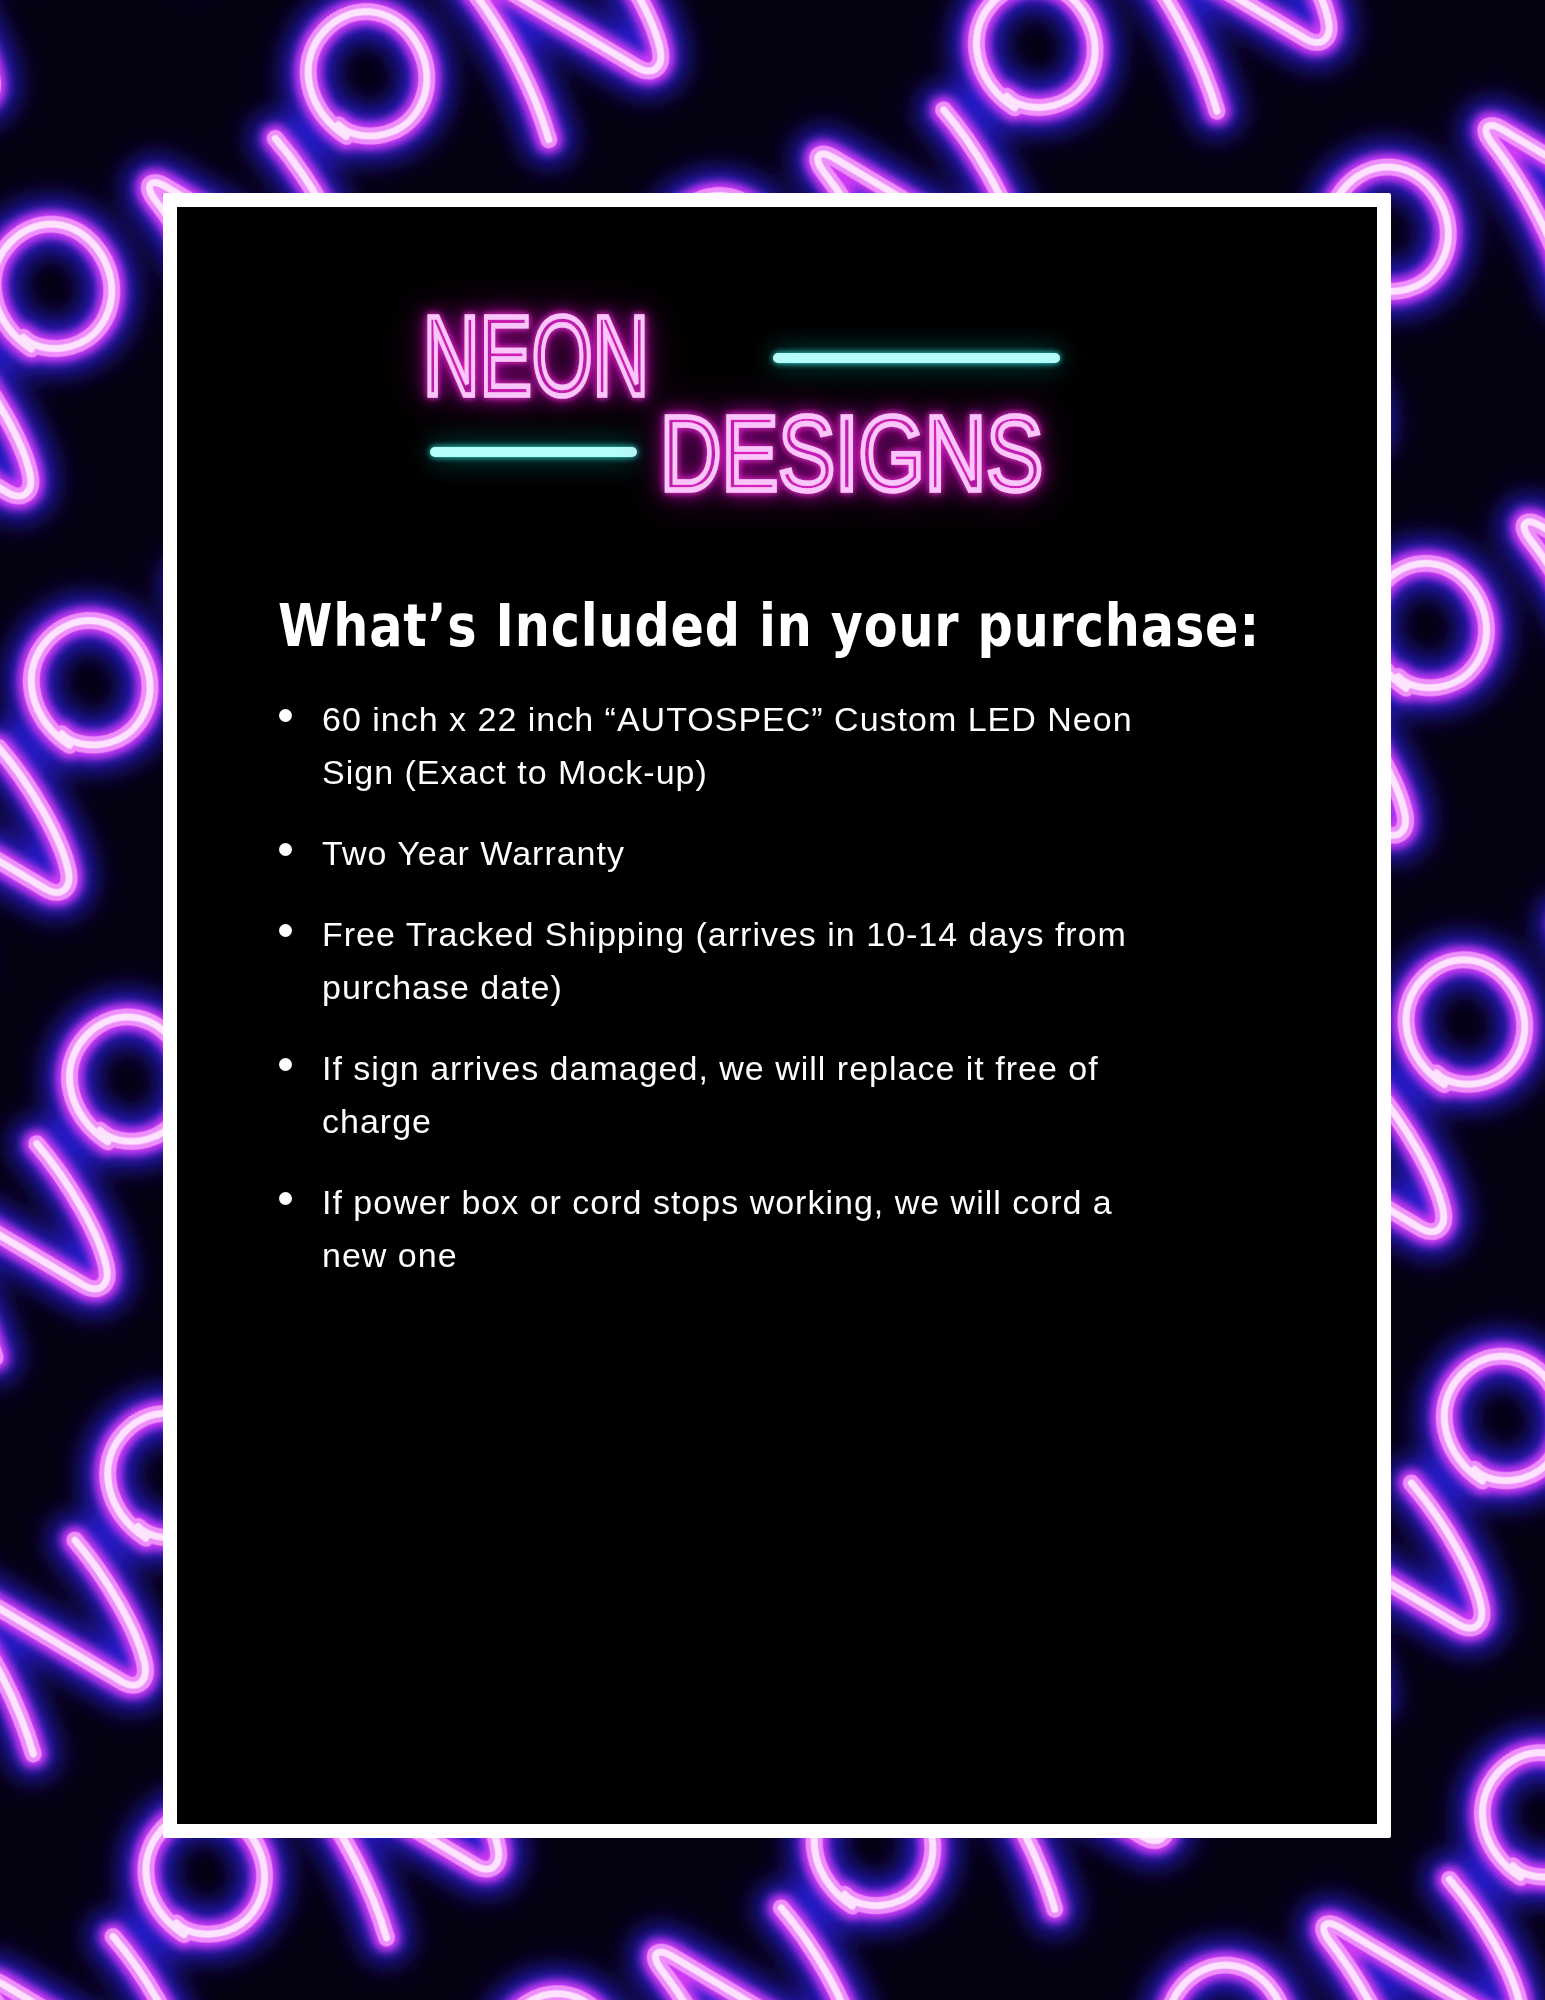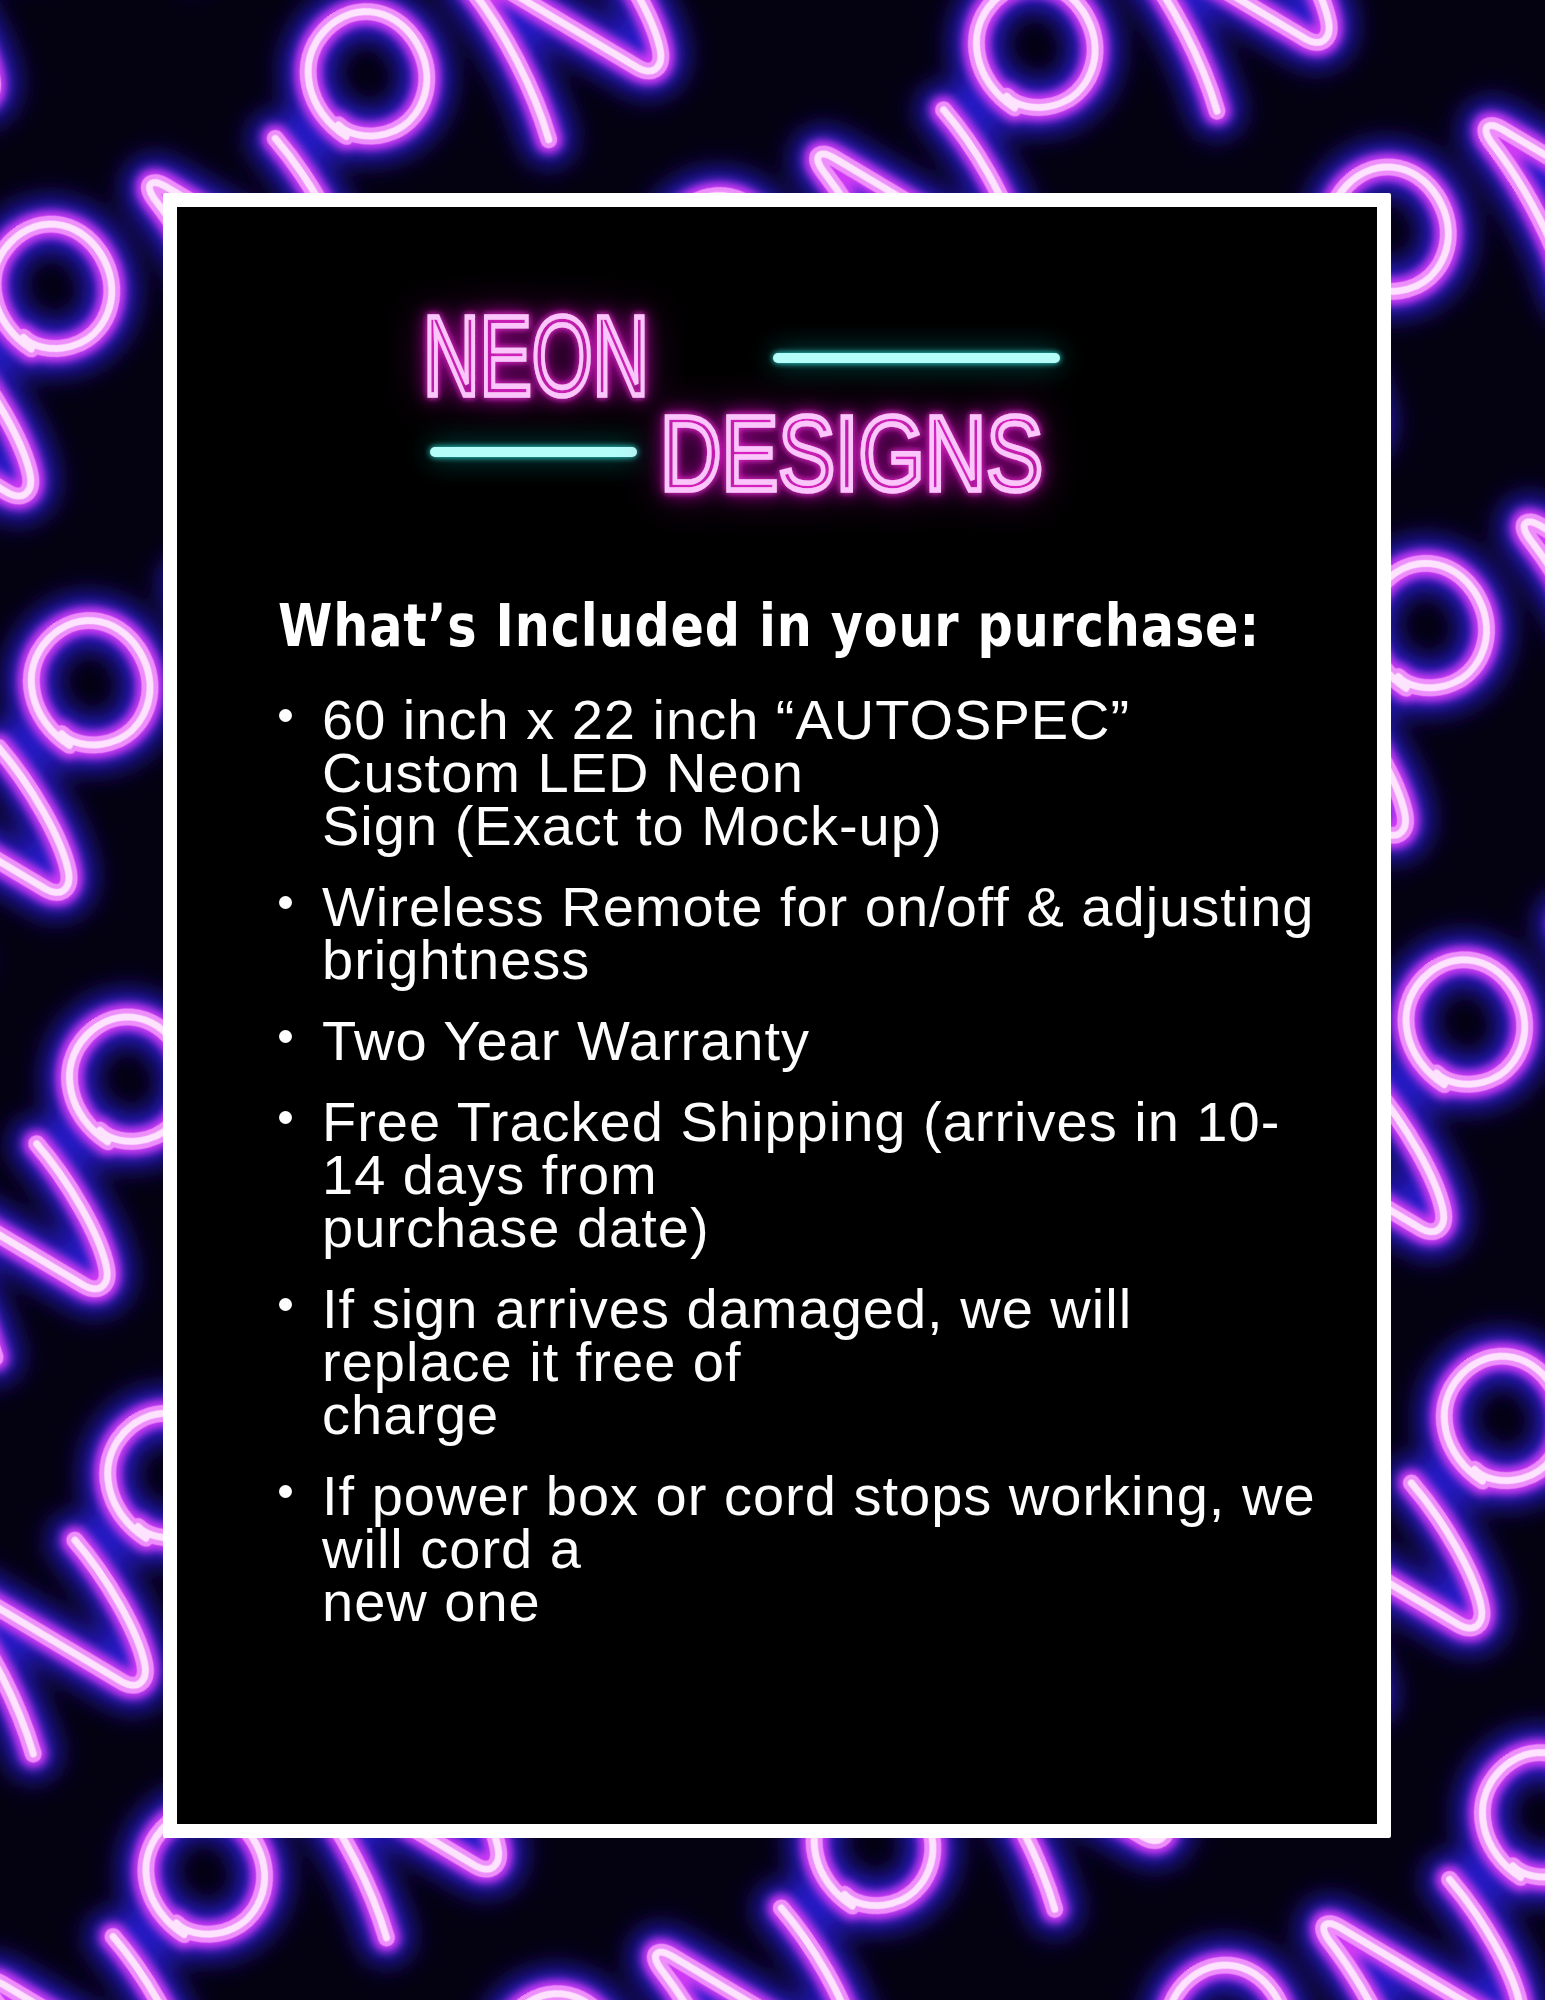--- a/index.html
+++ b/index.html
@@ -12,21 +12,21 @@
   .card-inner{position:relative;width:1200px;height:1617px;overflow:hidden;padding-left:8px;}
   
   .logo-svg{position:absolute;left:0;top:0;width:1200px;height:360px;display:block;}
   
   .content{position:absolute;left:101px;top:384px;width:1045px;color:#ffffff;}
   .heading{margin:0;font-family:"DejaVu Sans",sans-serif;font-weight:bold;
            font-size:58px;line-height:70px;letter-spacing:1px;color:#ffffff;
            transform:scaleX(0.85);transform-origin:left top;white-space:nowrap;}
   ul.included{list-style:none;margin:32px 0 0 0;padding:0;}
   ul.included li{position:relative;padding-left:44px;margin:8px 0 28px 0;
-                 font-size:56px;line-height:53px;letter-spacing:1px;
+                 font-size:34px;line-height:53px;letter-spacing:1px;
                  color:#fdfdfd;white-space:pre-line;font-weight:400;}
   ul.included li::before{content:"";position:absolute;left:1px;top:16px;width:13px;height:13px;
                  border-radius:50%;background:#ffffff;}
 </style>
 </head>
 <body>
 
 <div id="stage">
 
   <svg id="bg-svg" viewBox="0 0 1545 2000" xmlns="http://www.w3.org/2000/svg">
@@ -667,21 +667,20 @@
         <rect x="596" y="146" width="287" height="10" rx="5" fill="#b5fdf9" filter="url(#tealGlow)"></rect>
         <rect x="253" y="240" width="207" height="10" rx="5" fill="#b5fdf9" filter="url(#tealGlow)"></rect>
         <text x="483" y="283" font-family="Liberation Sans, sans-serif" font-size="106" textLength="383" lengthAdjust="spacingAndGlyphs" fill="none" stroke="#fbc6fb" stroke-width="5.5" filter="url(#pinkGlow)">DESIGNS</text>
       </svg>
 
       <div class="content">
         <h1 class="heading">What’s Included in your purchase:</h1>
         <ul class="included">
             <li>60 inch x 22 inch “AUTOSPEC” Custom LED Neon
 Sign (Exact to Mock-up)</li>
-            <li>Wireless Remote for on/off &amp; adjusting brightness</li>
             <li>Two Year Warranty</li>
             <li>Free Tracked Shipping (arrives in 10-14 days from
 purchase date)</li>
             <li>If sign arrives damaged, we will replace it free of
 charge</li>
             <li>If power box or cord stops working, we will cord a
 new one</li>
           </ul>
       </div>
 

